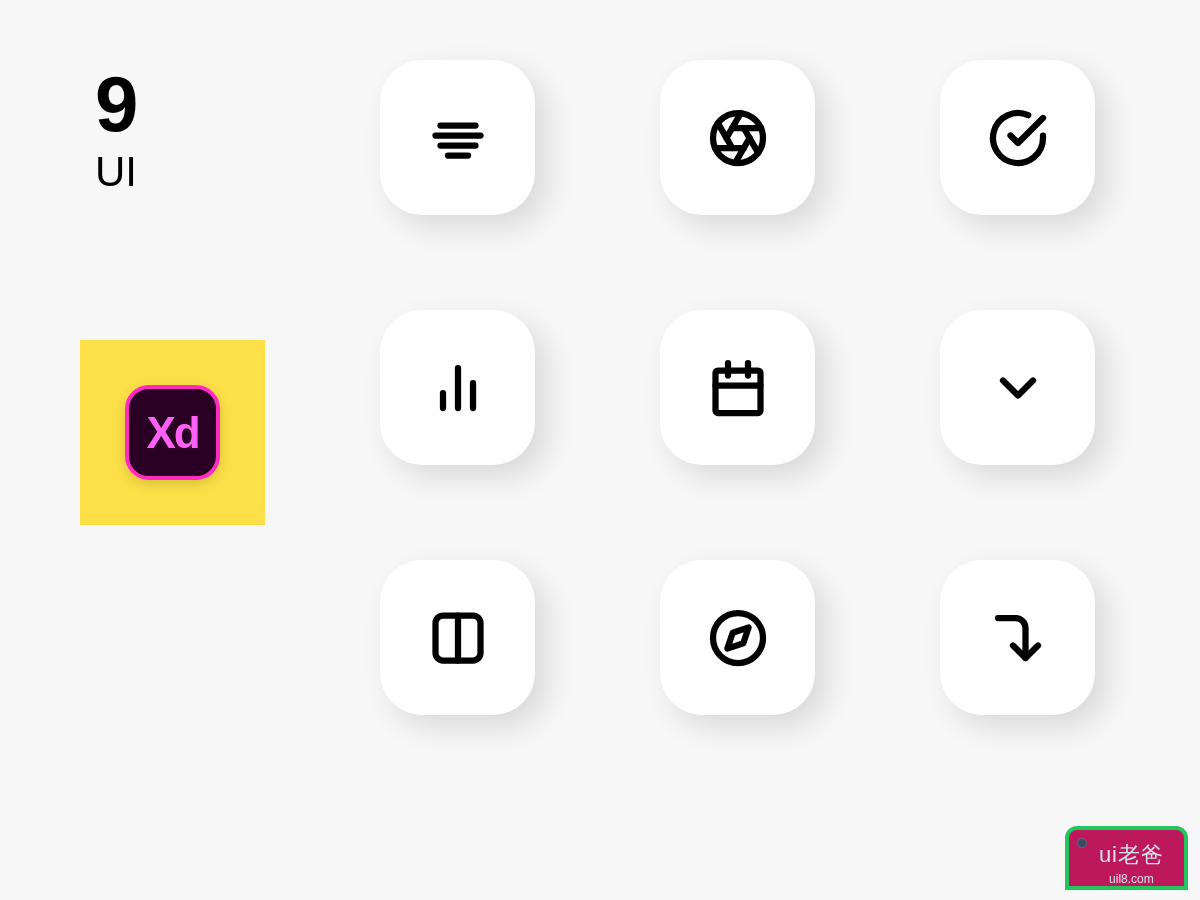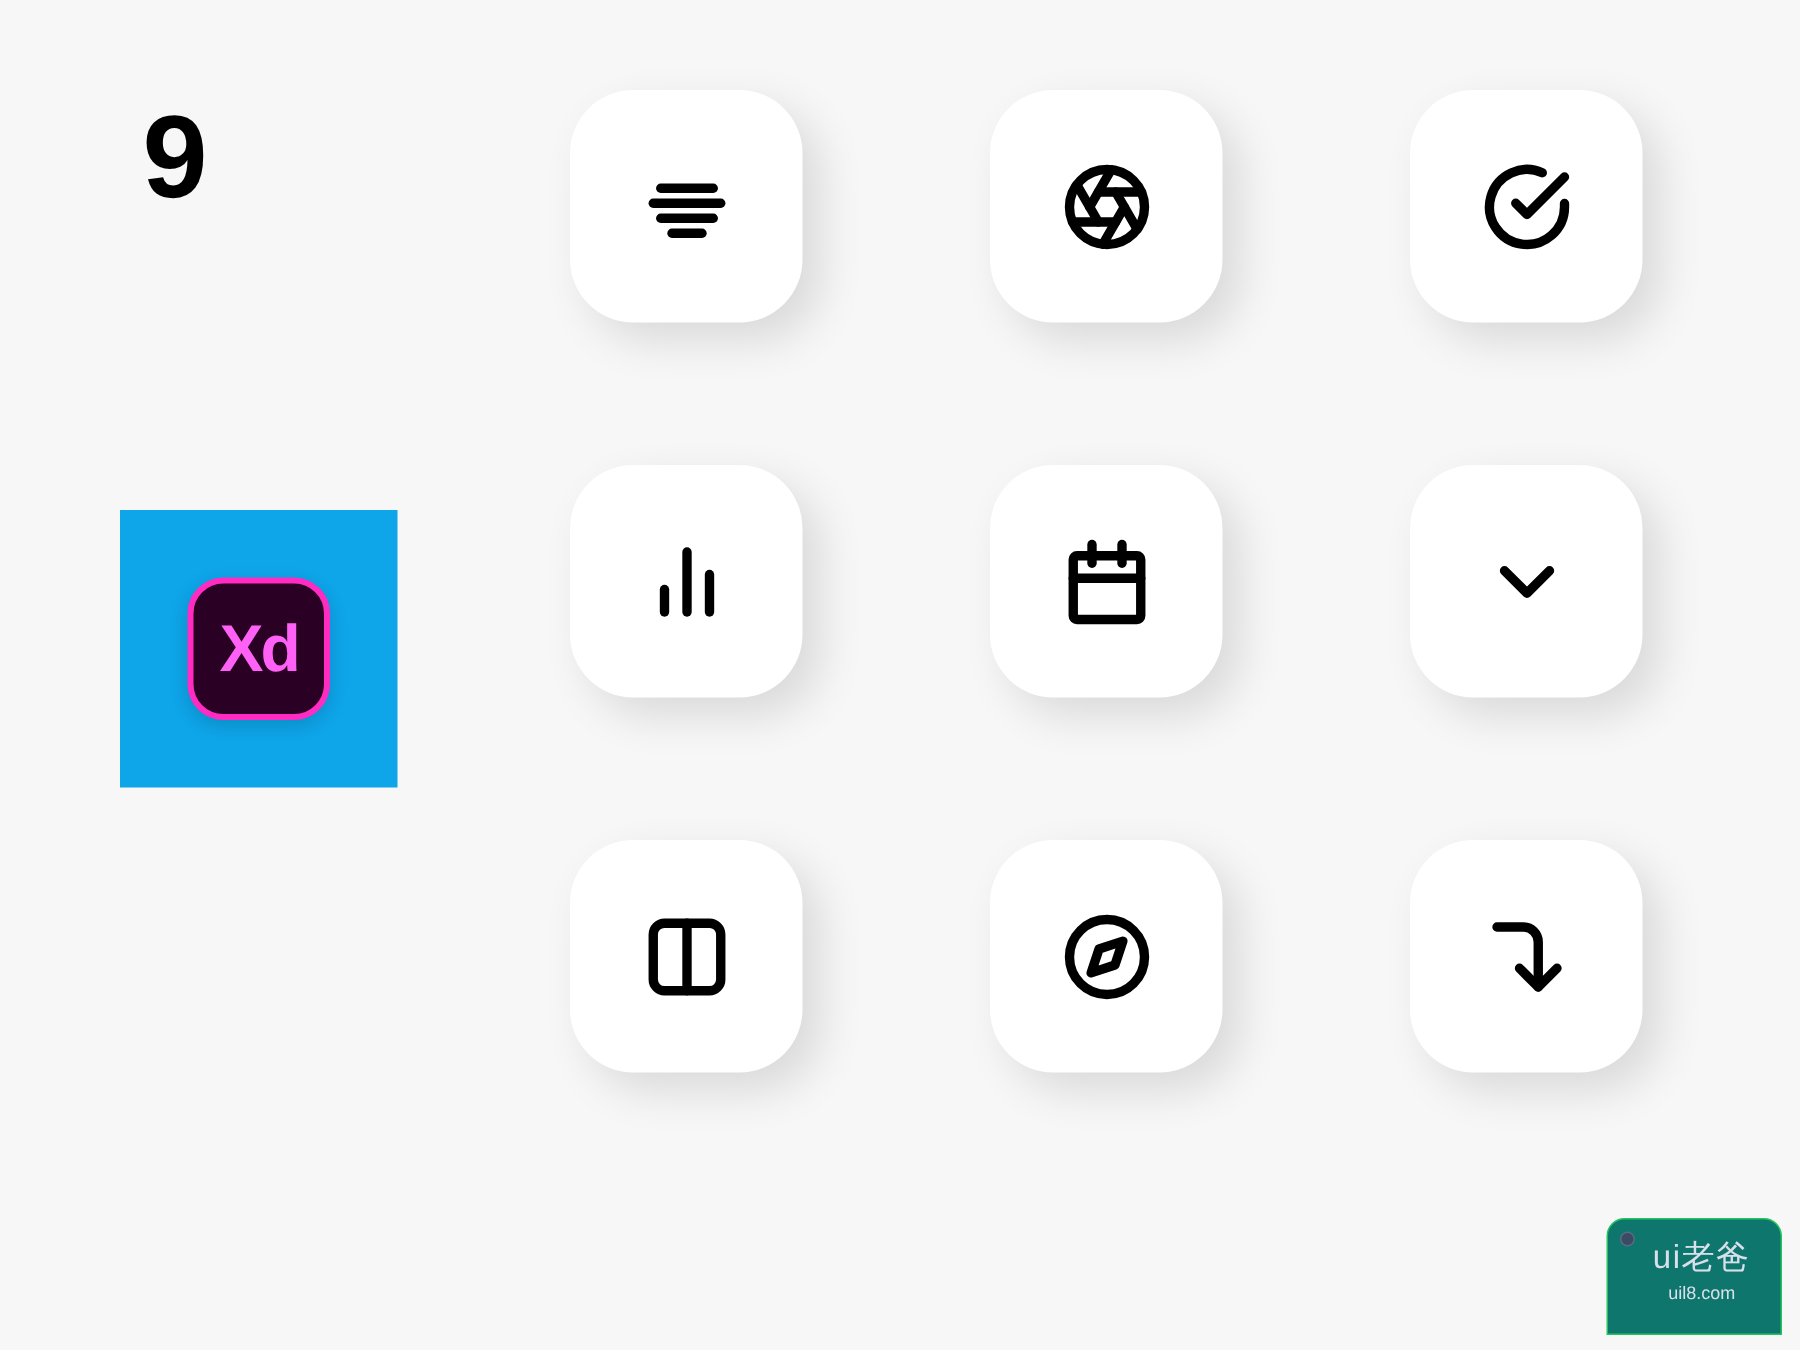--- a/index.html
+++ b/index.html
@@ -33,21 +33,21 @@
       font-weight: 300;
       color: #000;
       line-height: 1.15;
     }
     .app-badge-container {
       position: absolute;
       left: 80px;
       top: 340px;
       width: 185px;
       height: 185px;
-      background: #0ea5e9;
+      background: #fde047;
       display: flex;
       align-items: center;
       justify-content: center;
     }
     .xd-logo {
       width: 95px;
       height: 95px;
       border-radius: 24px;
       background: #2a0025;
       border: 4px solid #ff2bc2;
@@ -87,26 +87,26 @@
       stroke: #000;
       stroke-width: 2.5;
       fill: none;
       stroke-linecap: round;
       stroke-linejoin: round;
     }
     .watermark {
       position: absolute;
       right: 12px;
       bottom: 10px;
-      background: #0f766e;
+      background: #be185d;
       color: #d8e0ec;
       border-radius: 12px 12px 0 0;
-      padding: 10px 20px 20px 30px;
+      padding: 10px 20px 0 30px;
       text-align: center;
-      border: 1px solid #22c55e;
+      border: 4px solid #22c55e;
     }
     .watermark::before {
       content: '';
       position: absolute;
       left: 8px;
       top: 8px;
       width: 8px;
       height: 8px;
       background: #3a4b63;
       border: 1px solid #5a6b82;
@@ -120,20 +120,21 @@
     .watermark-line2 {
       font-size: 12px;
       margin-top: 2px;
     }
   </style>
 </head>
 <body>
 
 <div class="sidebar">
   <div class="count">9</div>
+  <div class="title-line">UI</div>
 </div>
 
 <div class="app-badge-container">
   <div class="xd-logo">
     <span class="xd-text">Xd</span>
   </div>
 </div>
 
 <div class="icon-grid">
 

